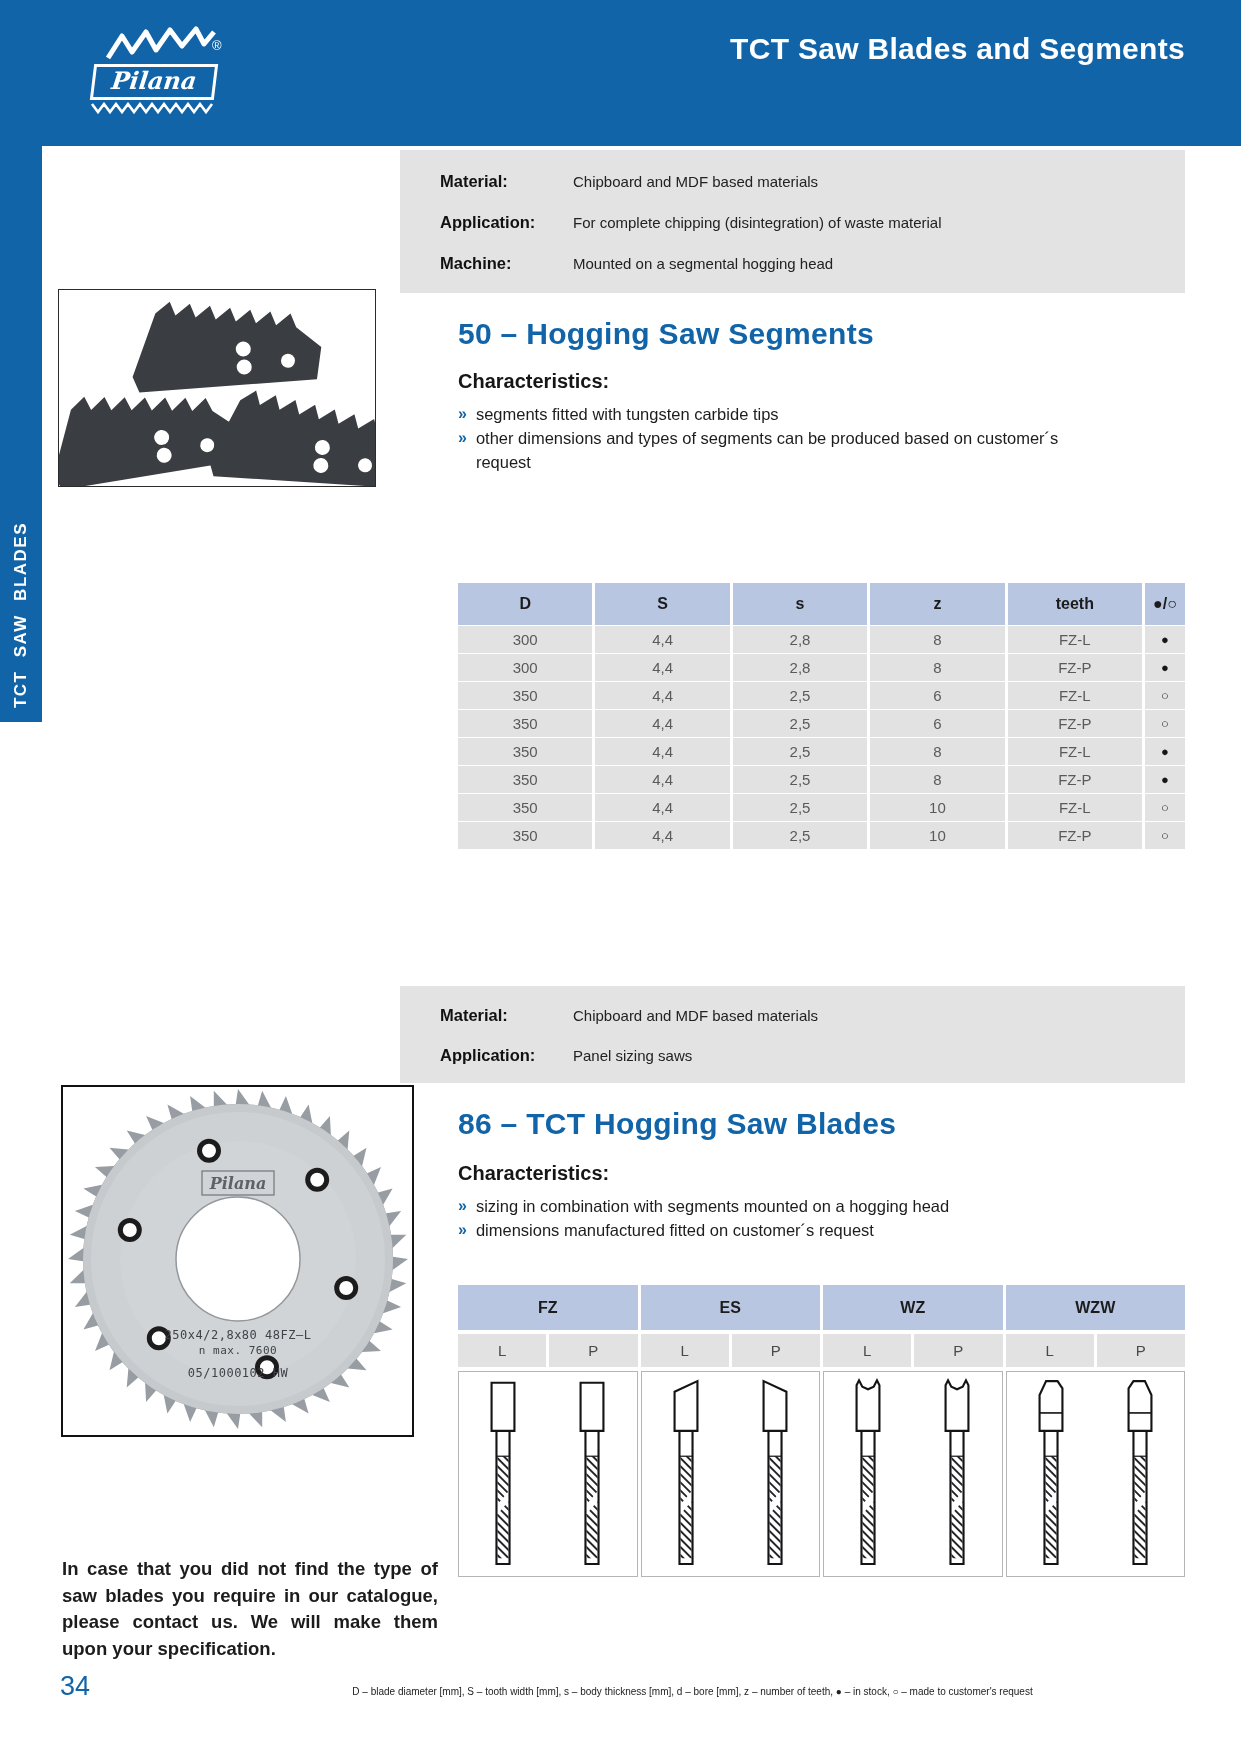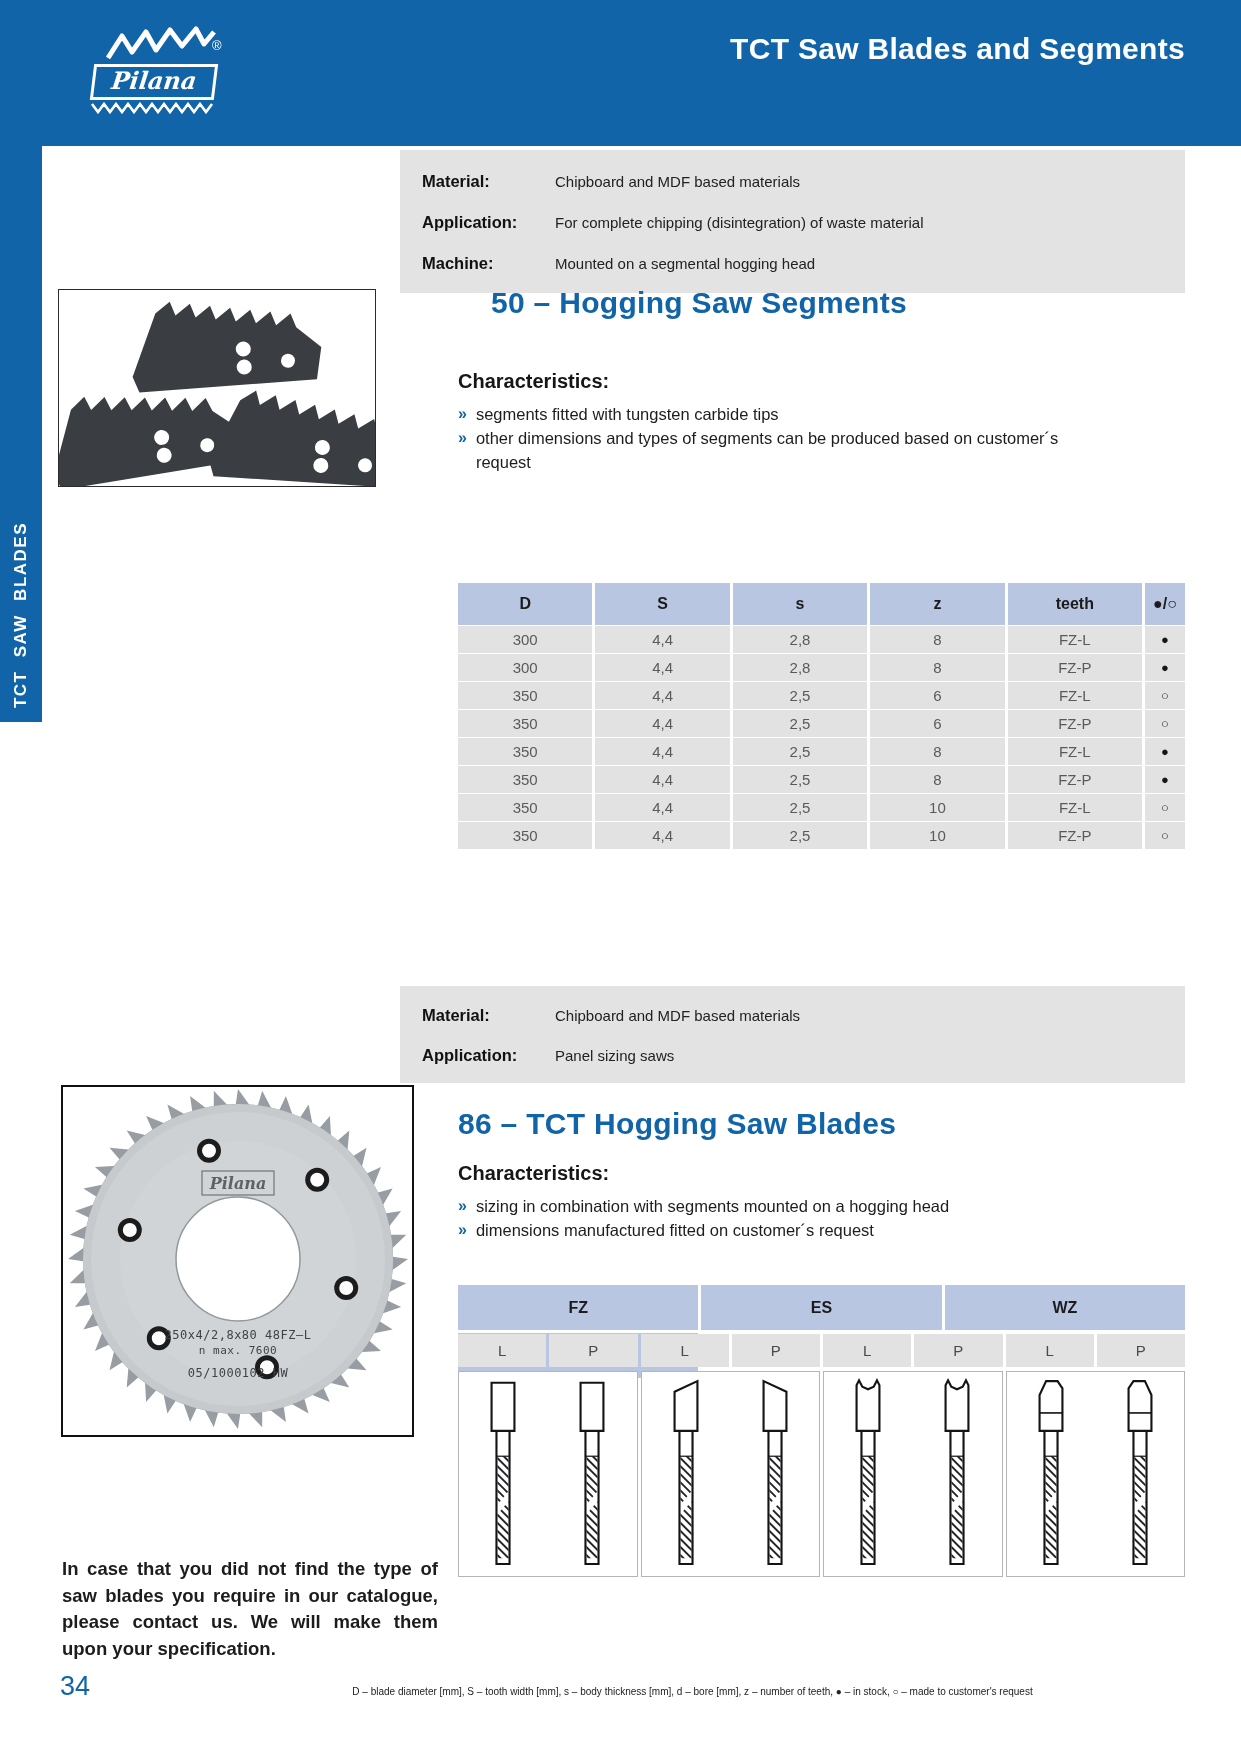--- a/index.html
+++ b/index.html
@@ -25,58 +25,58 @@
   .sidebar { position:absolute; left:0; top:146px; width:42px; height:576px; background:#1164a8;
              display:flex; align-items:center; justify-content:flex-end; flex-direction:column; }
   .sidebar-label { writing-mode:vertical-rl; transform:rotate(180deg); color:#fff;
                    font-weight:bold; font-size:17px; letter-spacing:1.5px; word-spacing:7px;
                    white-space:nowrap; margin-bottom:14px; }
 
   
   .infobox { position:absolute; left:400px; width:785px; background:#e3e3e3; }
   .ib1 { top:150px; height:143px; padding-top:11px; }
   .ib2 { top:986px; height:97px; padding-top:9px; }
-  .inforow { display:flex; padding-left:22px; }
+  .inforow { display:flex; padding-left:40px; }
   .ib1 .inforow { height:41px; align-items:center; }
   .ib2 .inforow { height:40px; align-items:center; }
   .info-label { width:133px; font-weight:bold; font-size:16.5px; color:#111; }
   .info-value { font-size:15px; color:#222; }
 
   
   .segbox { position:absolute; left:58px; top:289px; width:318px; height:198px;
             border:1px solid #2b2b2b; background:#fff; }
   .bladebox { position:absolute; left:61px; top:1085px; width:353px; height:352px;
               border:2px solid #111; background:#fff; }
   .segbox svg, .bladebox svg { display:block; }
 
   
   .h-section { position:absolute; left:458px; color:#1164a8; font-weight:bold;
                font-size:30px; letter-spacing:.3px; }
-  .h50 { top:286px;margin-left:33px; } .h86 { top:1107px; }
+  .h50 { top:317px; } .h86 { top:1107px; }
   .charblock { position:absolute; left:458px; }
   .cb1 { top:370px; } .cb2 { top:1162px; }
   .char-title { font-weight:bold; font-size:20px; color:#161616; margin-bottom:9px; }
   .bul { display:flex; gap:9px; line-height:24px; }
   .bul-marker { color:#1164a8; font-weight:bold; font-size:16px; }
   .bul-text { font-size:16.5px; color:#1d1d1d; max-width:632px; }
 
   
   .t1 { position:absolute; left:458px; top:583px; width:727px; }
   .t1-head { display:grid; grid-template-columns:repeat(5,1fr) 40px; gap:3px; height:42px; }
   .t1-head > div { background:#b8c6e2; text-align:center; line-height:42px;
                    font-weight:bold; font-size:16px; color:#1c1c1c; }
   .t1-row { display:grid; grid-template-columns:repeat(5,1fr) 40px; gap:3px;
             height:27px; margin-top:1px; }
   .t1-row > div { background:#e2e2e2; text-align:center; line-height:27px;
                   font-size:15px; color:#5a5a5a; }
   .t1-row > div.st { font-size:13px; color:#161616; }
 
   
   .t2 { position:absolute; left:458px; top:1285px; width:727px; }
-  .t2-groups { display:grid; grid-template-columns:repeat(3,1fr); gap:3px; height:45px; }
+  .t2-groups { display:grid; grid-template-columns:repeat(4,1fr); gap:3px; height:45px; }
   .t2-groups > div { background:#b8c6e2; text-align:center; line-height:45px;
                      font-weight:bold; font-size:16px; color:#1c1c1c; }
   .t2-lp { display:grid; grid-template-columns:repeat(8,1fr); gap:3px; height:33px; margin-top:4px; }
   .t2-lp > div { background:#e2e2e2; text-align:center; line-height:33px;
                  font-size:15px; color:#4a4a4a; }
   .t2-diag { display:grid; grid-template-columns:repeat(4,1fr); gap:3px; height:206px; margin-top:4px; }
   .t2-cell { background:#fff; border:1px solid #b5b5b5; display:flex;
              justify-content:space-around; align-items:flex-start; padding-top:5px; }
   .tp { width:38px; height:196px; }
 

